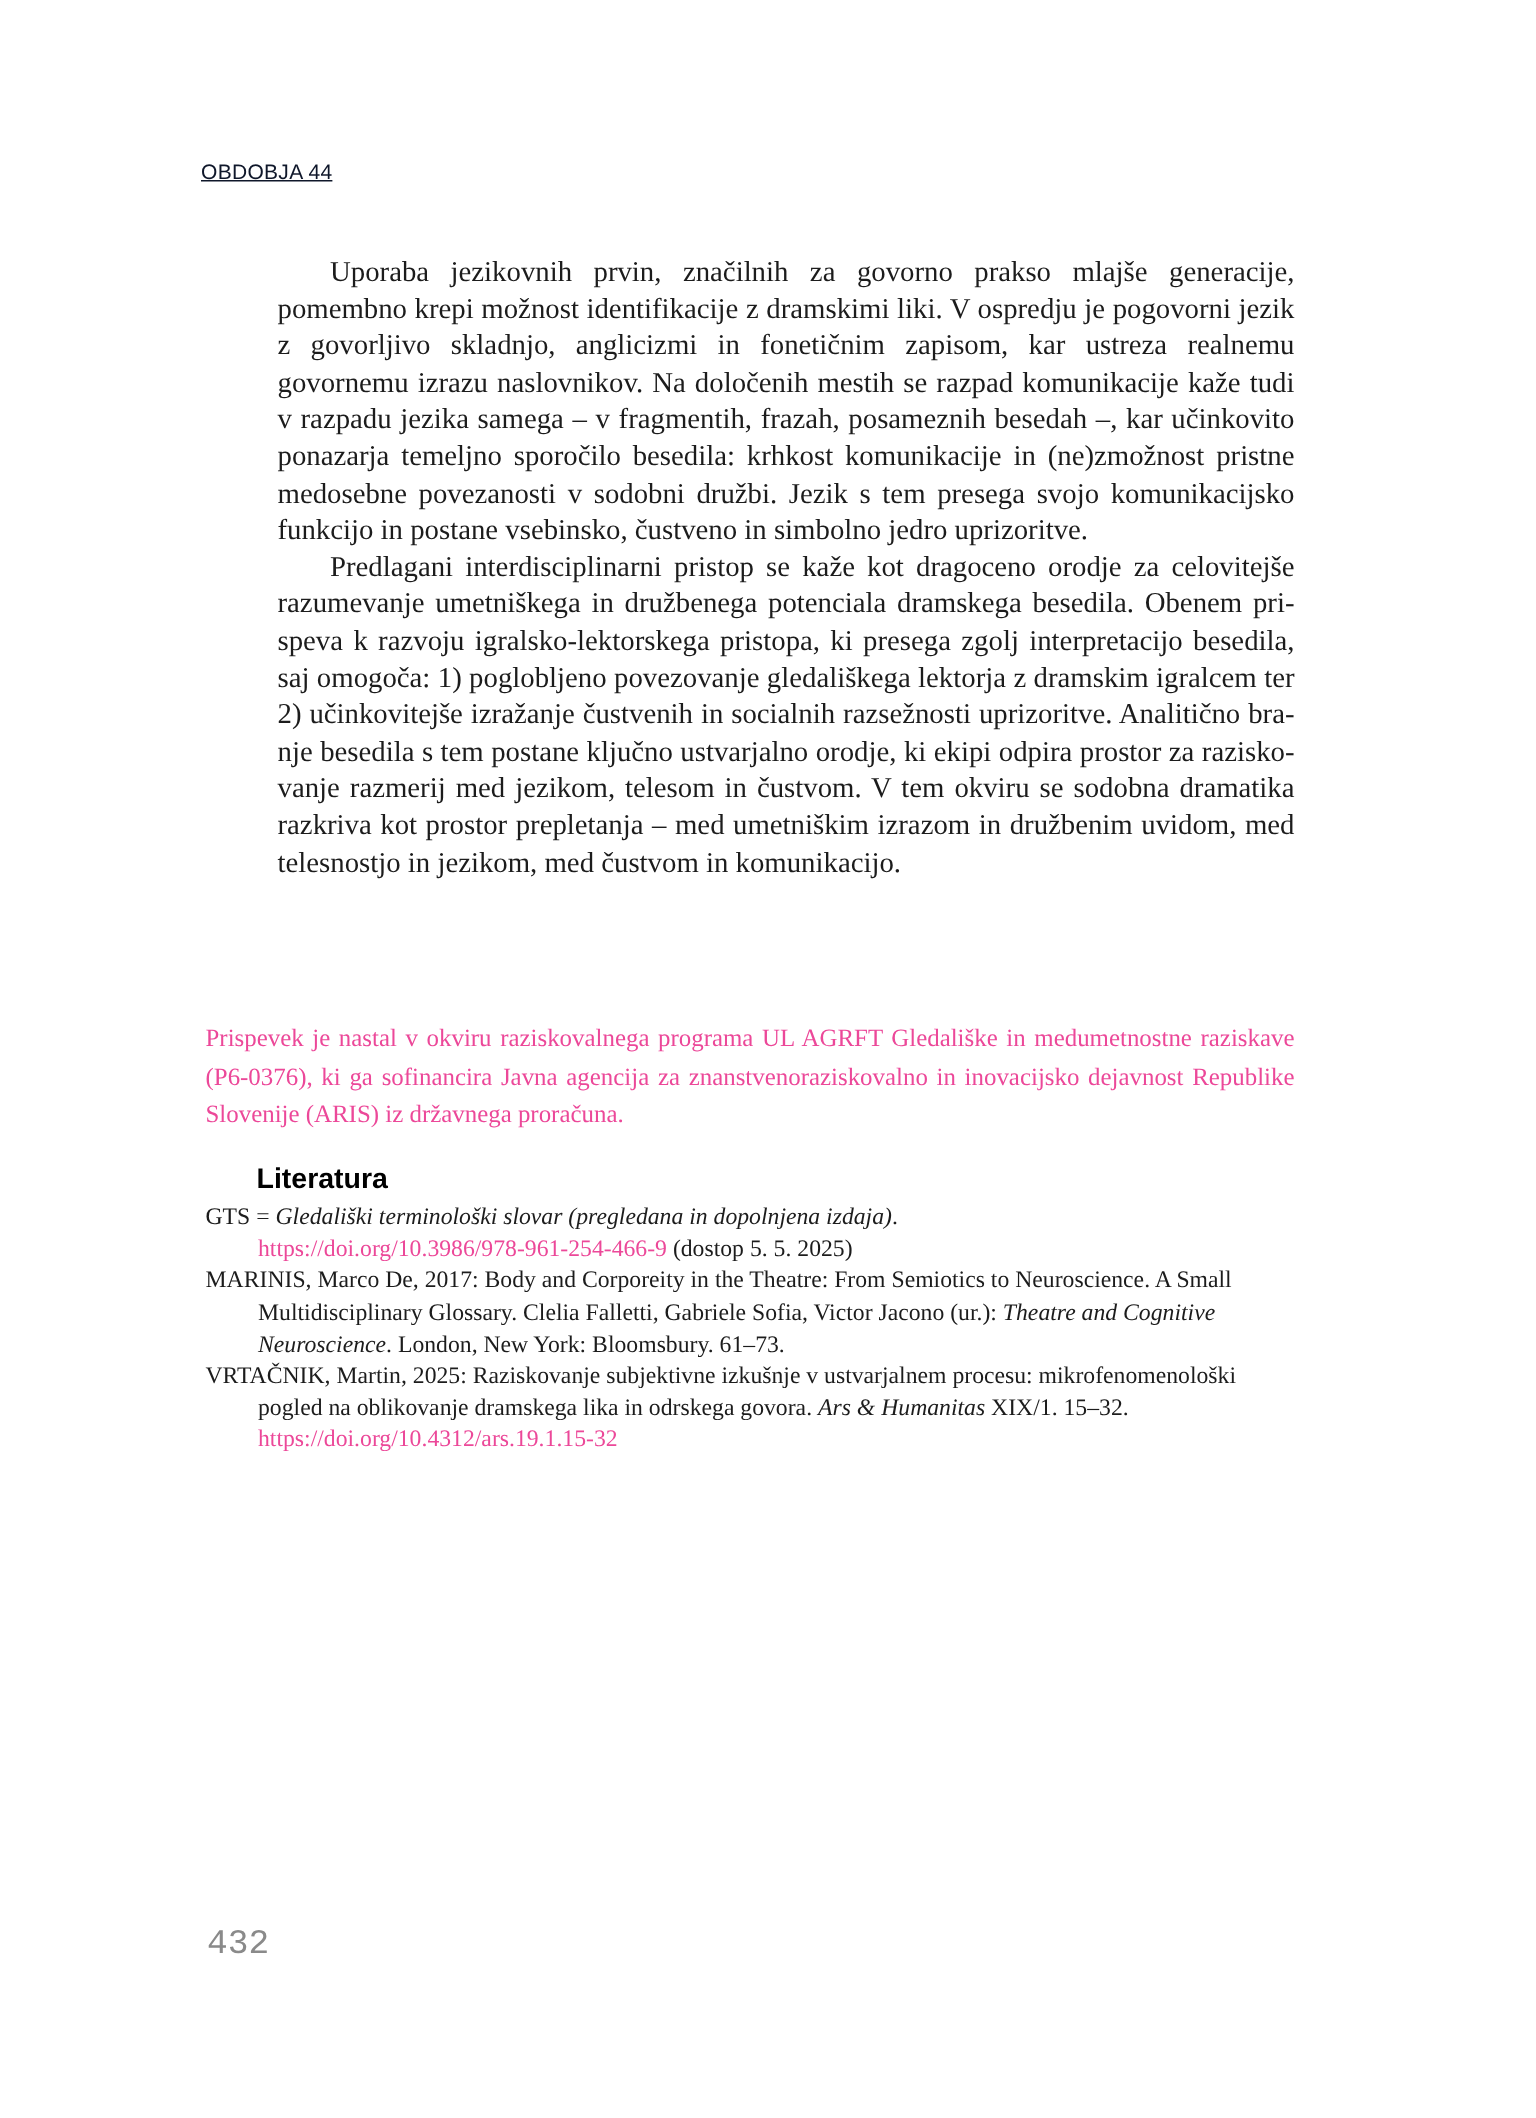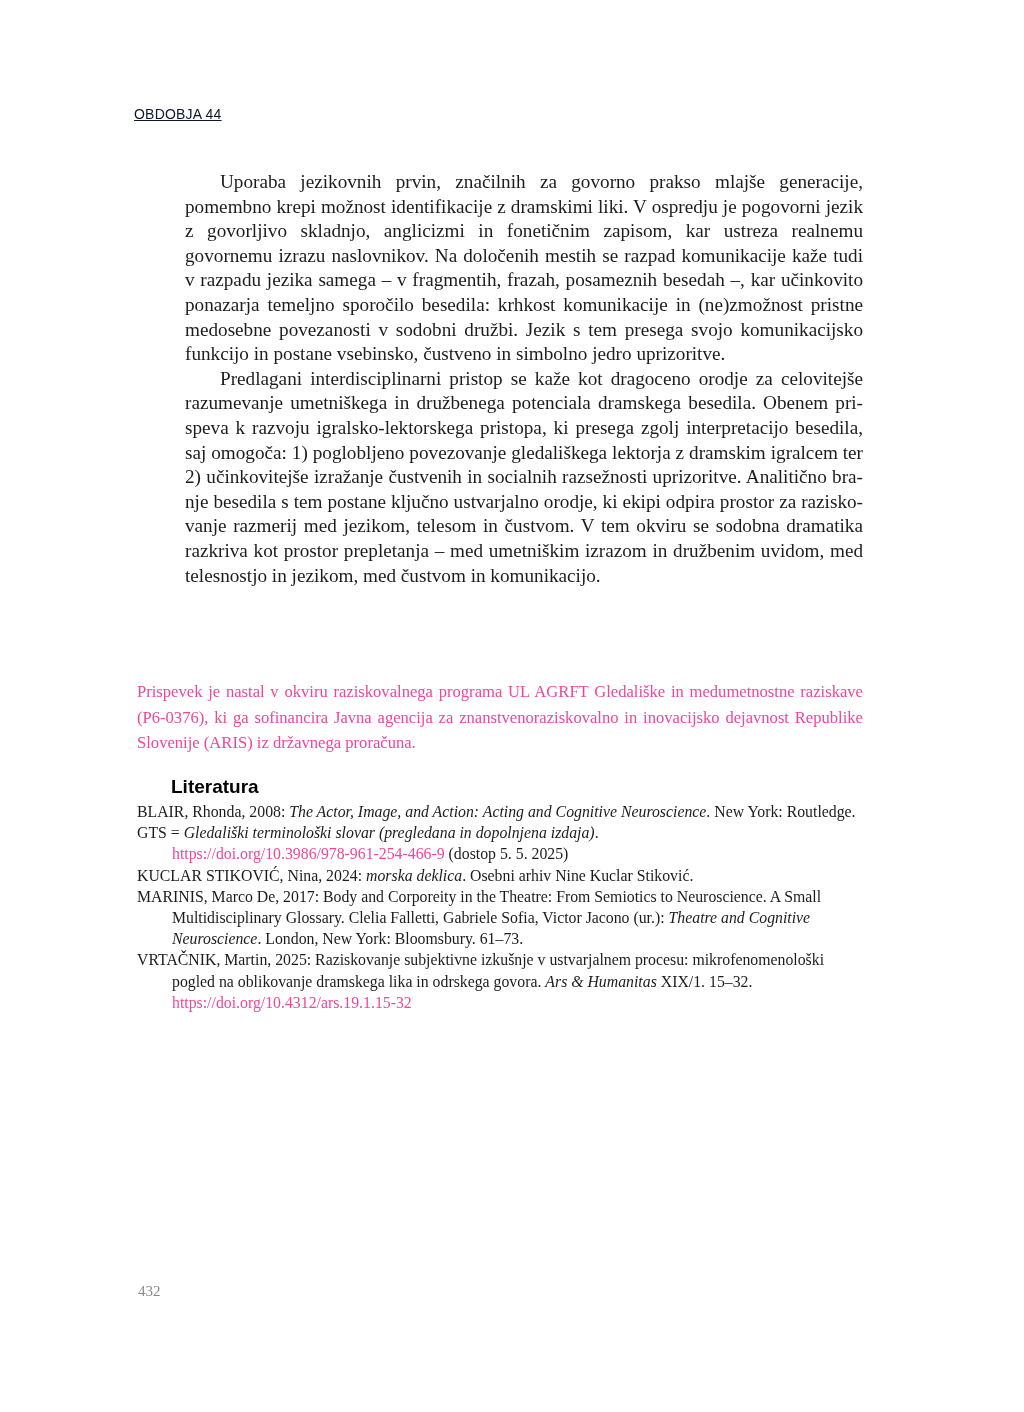--- a/index.html
+++ b/index.html
@@ -27,40 +27,38 @@
   }
   .refs {
     position: absolute; left: 137px; top: 801px; width: 726px;
     font-family: "Liberation Serif", serif; font-size: 15.8px; line-height: 21.2px; color: #1c1c1c;
   }
   .ref { margin: 0; padding-left: 35px; text-indent: -35px; }
   .ref i { font-style: italic; }
   .ref .link { color: #ec4899; }
   .page-num {
     position: absolute; left: 138px; top: 1283px;
-    font-family: Liberation Serif, serif; font-size: 15px; color: #8a8a8a;
+    font-family: Liberation Mono, monospace; font-size: 23px; color: #8a8a8a;
   }
 </style>
 </head>
 <body>
 
 <div class="header">OBDOBJA 44</div>
 
 <div class="body-text">
   <p class="indent">Uporaba jezikovnih prvin, značilnih za govorno prakso mlajše generacije, pomemb­no krepi možnost identifikacije z dramskimi liki. V ospredju je pogovorni jezik z govor­ljivo skladnjo, anglicizmi in fonetičnim zapisom, kar ustreza realnemu govornemu izrazu naslovnikov. Na določenih mestih se razpad komunikacije kaže tudi v razpadu jezika samega – v fragmentih, frazah, posameznih besedah –, kar učinkovito ponazarja temeljno sporočilo besedila: krhkost komunikacije in (ne)zmožnost pristne medosebne povezanosti v sodobni družbi. Jezik s tem presega svojo komunikacijsko funkcijo in postane vsebinsko, čustveno in simbolno jedro uprizoritve.</p>
   <p class="indent">Predlagani interdisciplinarni pristop se kaže kot dragoceno orodje za celovitejše razumevanje umetniškega in družbenega potenciala dramskega besedila. Obenem pri­speva k razvoju igralsko-lektorskega pristopa, ki presega zgolj interpretacijo besedila, saj omogoča: 1) poglobljeno povezovanje gledališkega lektorja z dramskim igralcem ter 2) učinkovitejše izražanje čustvenih in socialnih razsežnosti uprizoritve. Analitično bra­nje besedila s tem postane ključno ustvarjalno orodje, ki ekipi odpira prostor za razisko­vanje razmerij med jezikom, telesom in čustvom. V tem okviru se sodobna dramatika razkriva kot prostor prepletanja – med umetniškim izrazom in družbenim uvidom, med telesnostjo in jezikom, med čustvom in komunikacijo.</p>
 </div>
 
 <div class="ack">
   <p>Prispevek je nastal v okviru raziskovalnega programa UL AGRFT Gledališke in medumetnostne raziskave (P6-0376), ki ga sofinancira Javna agencija za znanstvenoraziskovalno in inovacijsko dejavnost Republike Slovenije (ARIS) iz državnega proračuna.</p>
 </div>
 
 <div class="lit-title">Literatura</div>
 
 <div class="refs">
-  <p class="ref"><span>BLAIR, Rhonda, 2008: </span><i>The Actor, Image, and Action: Acting and Cognitive Neuroscience</i><span>. New York: Routledge.</span></p>
   <p class="ref"><span>GTS = </span><i>Gledališki terminološki slovar (pregledana in dopolnjena izdaja)</i><span>. </span><br><span class="link">https://doi.org/10.3986/978-961-254-466-9</span><span> (dostop 5. 5. 2025)</span></p>
-  <p class="ref"><span>KUCLAR STIKOVIĆ, Nina, 2024: </span><i>morska deklica</i><span>. Osebni arhiv Nine Kuclar Stiković.</span></p>
   <p class="ref"><span>MARINIS, Marco De, 2017: Body and Corporeity in the Theatre: From Semiotics to Neuroscience. A Small Multidisciplinary Glossary. Clelia Falletti, Gabriele Sofia, Victor Jacono (ur.): </span><i>Theatre and Cognitive Neuroscience</i><span>. London, New York: Bloomsbury. 61–73.</span></p>
   <p class="ref"><span>VRTAČNIK, Martin, 2025: Raziskovanje subjektivne izkušnje v ustvarjalnem procesu: mikrofenomenološki pogled na oblikovanje dramskega lika in odrskega govora. </span><i>Ars &amp; Humanitas</i><span> XIX/1. 15–32. </span><span class="link">https://doi.org/10.4312/ars.19.1.15-32</span></p>
 </div>
 
 <div class="page-num">432</div>
 
 </body></html>

